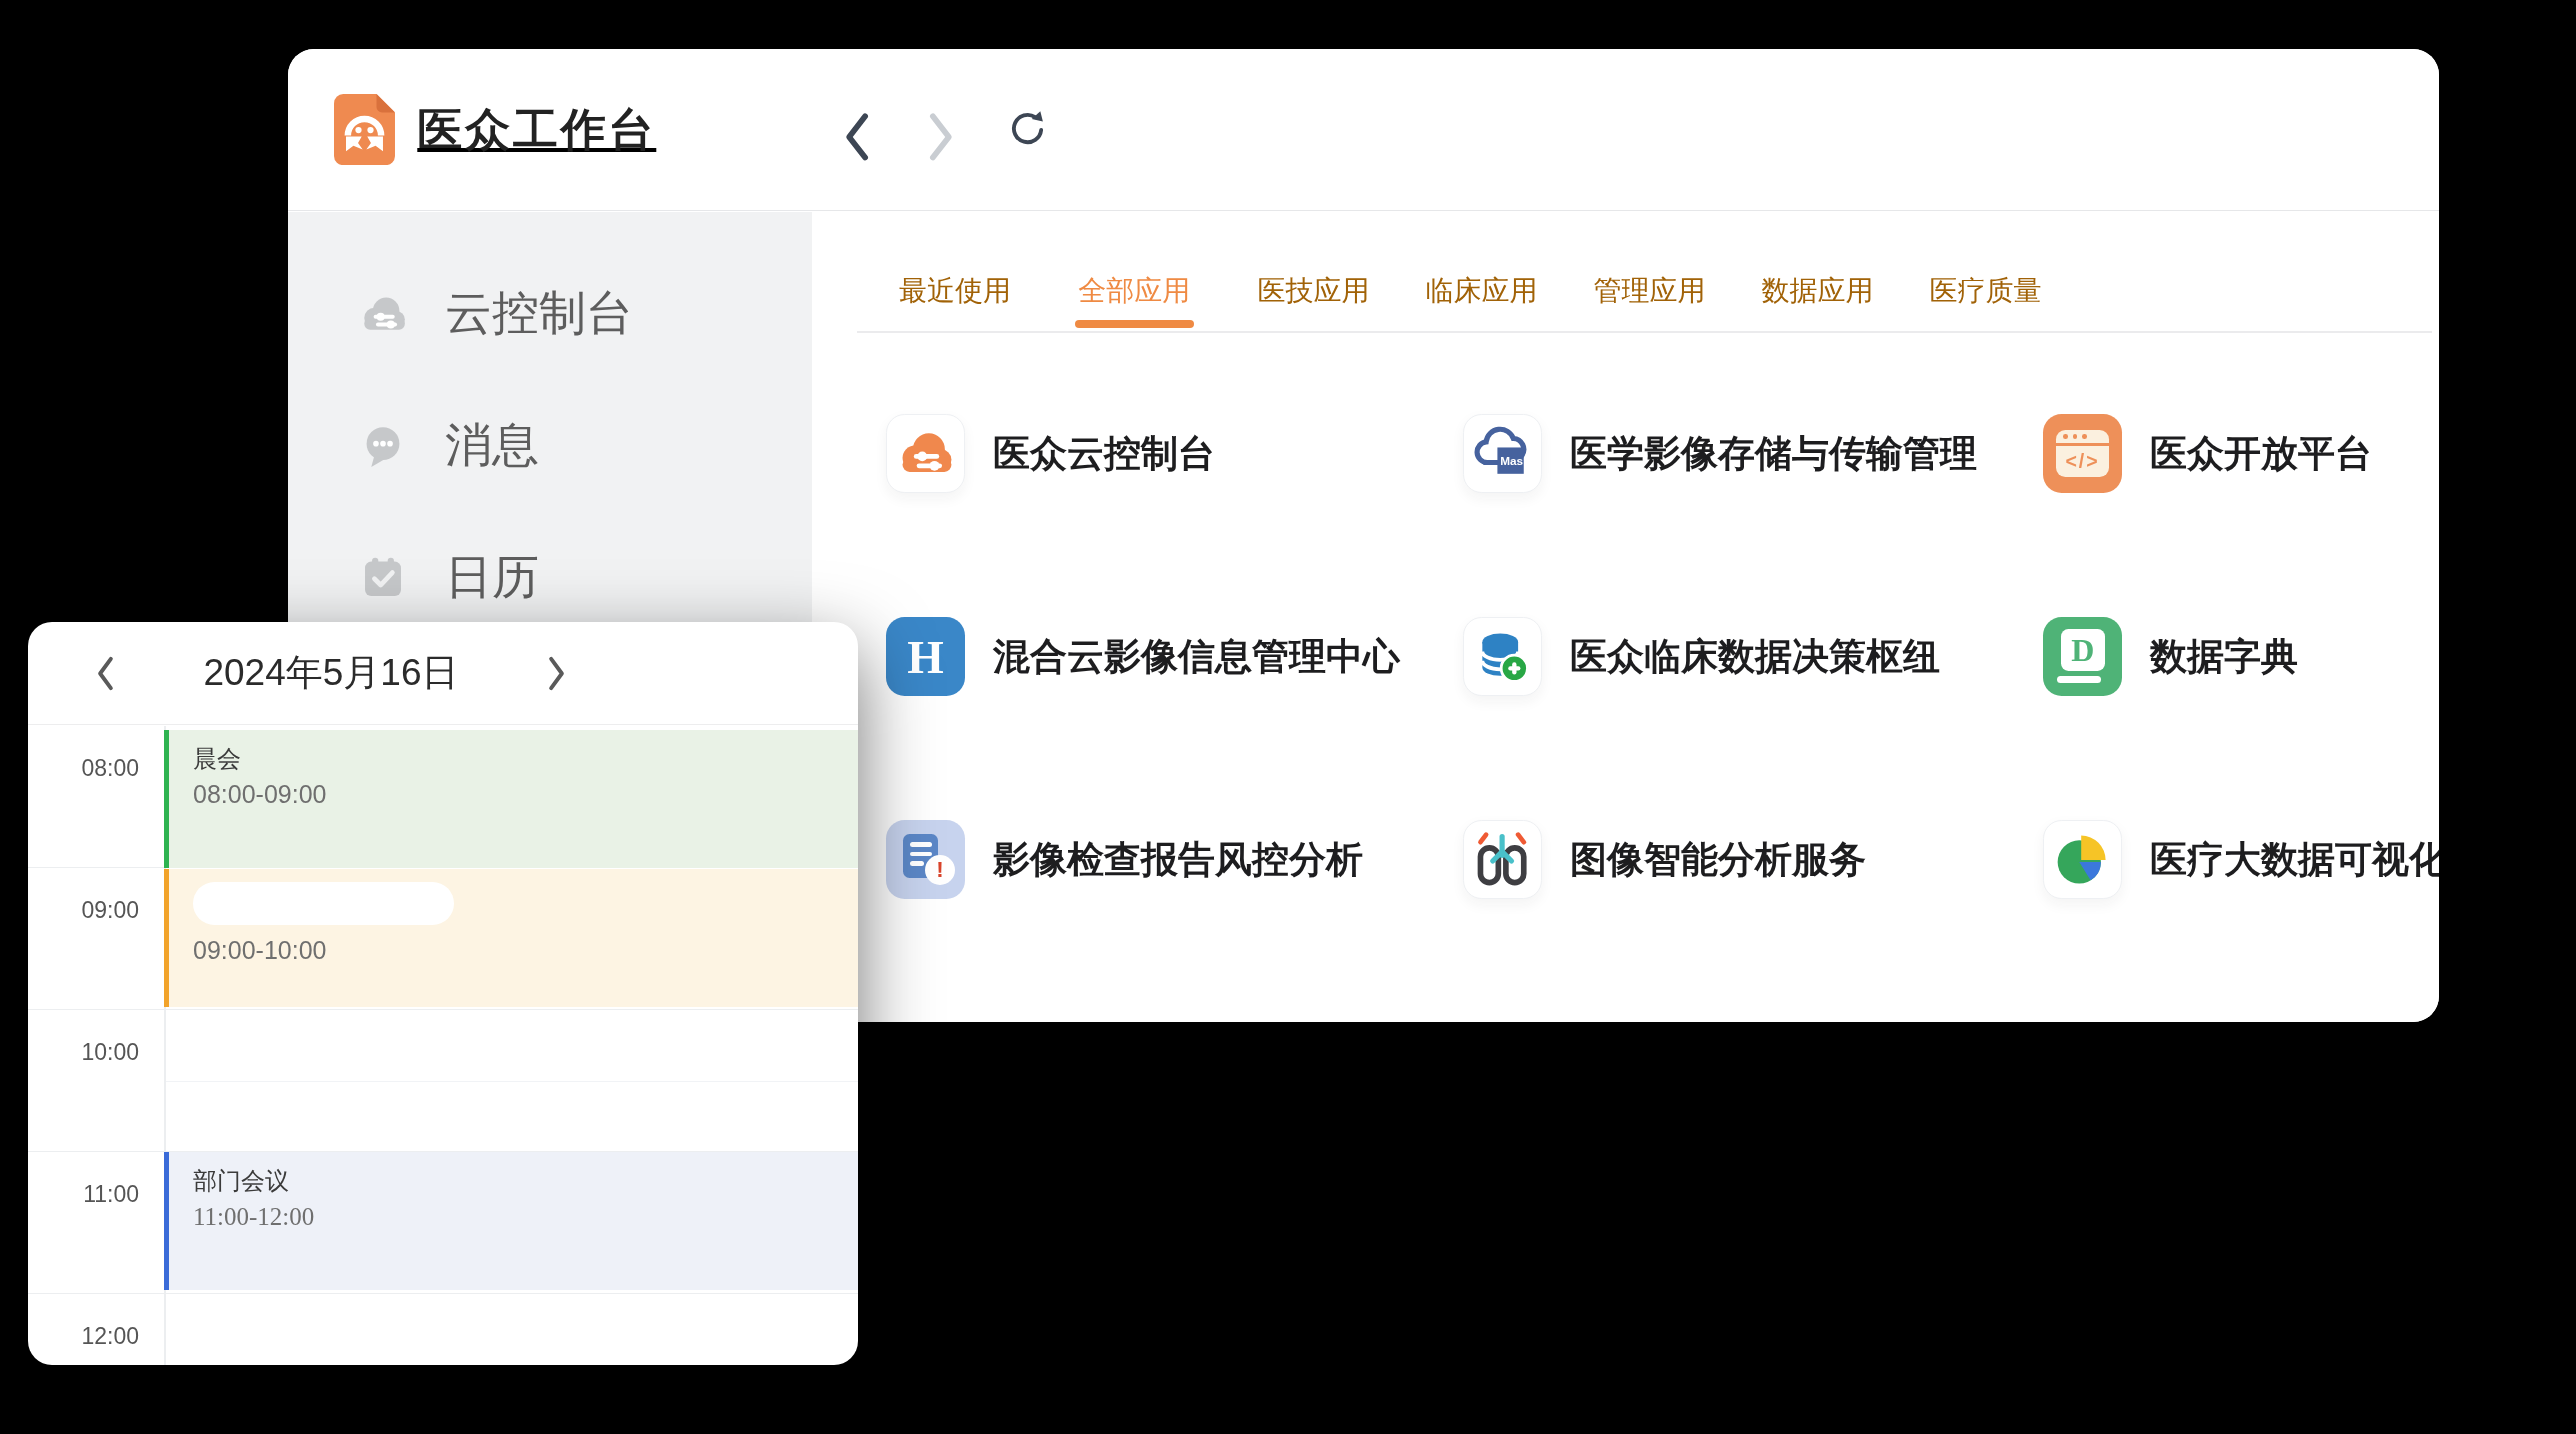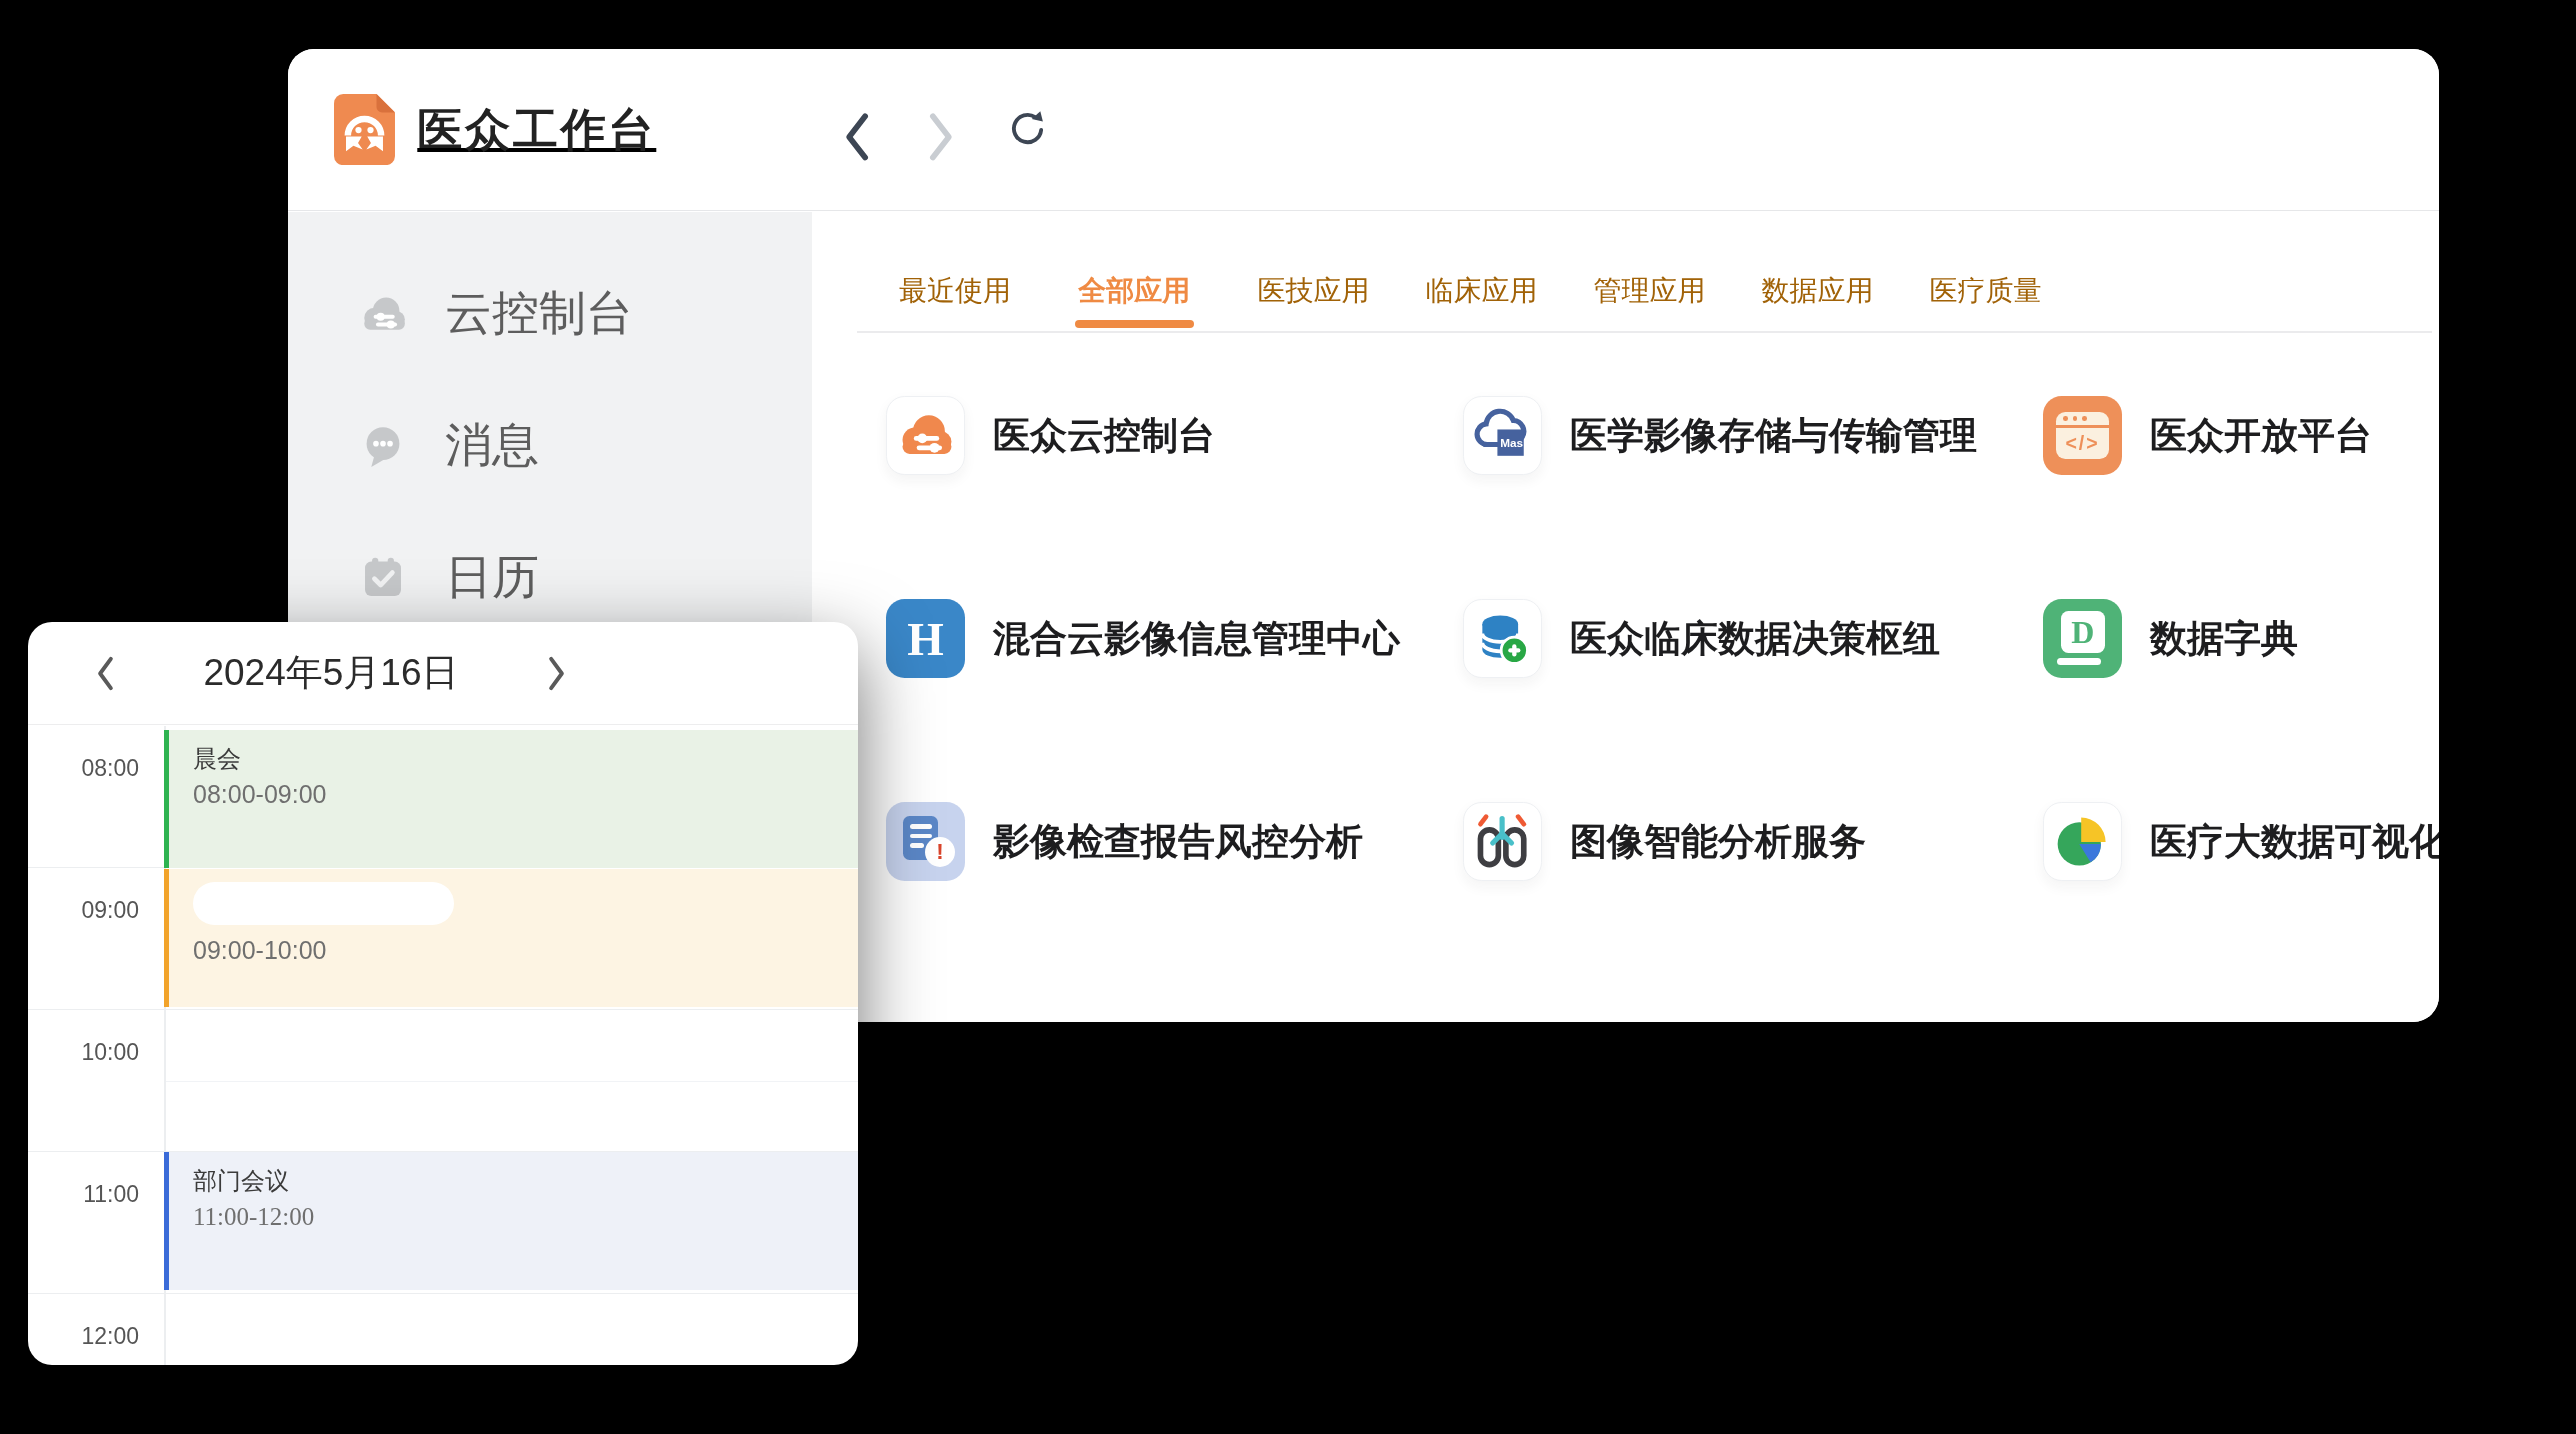--- a/index.html
+++ b/index.html
@@ -22,26 +22,26 @@
 
   .win-body{position:absolute;top:163px;bottom:0;left:0;right:0;display:flex;}
   .sidebar{width:524px;background:#f1f2f3;padding-top:55px;box-sizing:border-box;}
   .side-item{display:flex;align-items:center;gap:37px;padding-left:70px;height:93px;
     margin-bottom:39px;color:#5d5d5d;font-size:47px;cursor:pointer;}
   .side-icon{width:50px;height:50px;flex:0 0 50px;}
 
   .content{flex:1;position:relative;background:#fff;}
   .tabs{position:absolute;left:87px;top:60px;display:flex;gap:56px;align-items:flex-end;}
   .tab{font-size:28px;color:#a16207;line-height:37px;padding-bottom:18.6px;position:relative;cursor:pointer;white-space:nowrap;}
-  .tab.active{color:var(--accent,#ef8a43);font-weight:bold;margin:0 11.2px;}
+  .tab.active{color:var(--accent,#ef8a43);font-weight:normal;margin:0 11.2px;}
   .tab.active::after{content:"";position:absolute;left:-3.7px;right:-3.7px;bottom:0;height:7.4px;
     border-radius:4.7px;background:var(--accent,#ef8a43);}
   .tabs-divider{position:absolute;left:45px;right:7.4px;top:119px;height:1.9px;background:#ebebed;}
 
-  .app-grid{position:absolute;left:74px;top:184px;display:grid;
+  .app-grid{position:absolute;left:74px;top:202px;display:grid;
     grid-template-columns:577px 580px auto;row-gap:124px;}
   .app-item{display:flex;align-items:center;height:79px;cursor:pointer;}
   .app-tile{width:79px;height:79px;border-radius:18.6px;flex:0 0 79px;position:relative;overflow:hidden;}
   .tile-card{background:#fff;border:1.9px solid #eef0f3;box-shadow:0 5.6px 13px rgba(31,35,41,.05);
     box-sizing:border-box;}
   .tile-pad{position:absolute;inset:8.4px;}
   .app-label{margin-left:28px;font-size:37px;font-weight:600;color:#1d1d1f;white-space:nowrap;}
 
   
   .doc{position:absolute;left:17px;top:14px;width:35px;height:44px;background:#5b87c7;border-radius:6.5px;}

